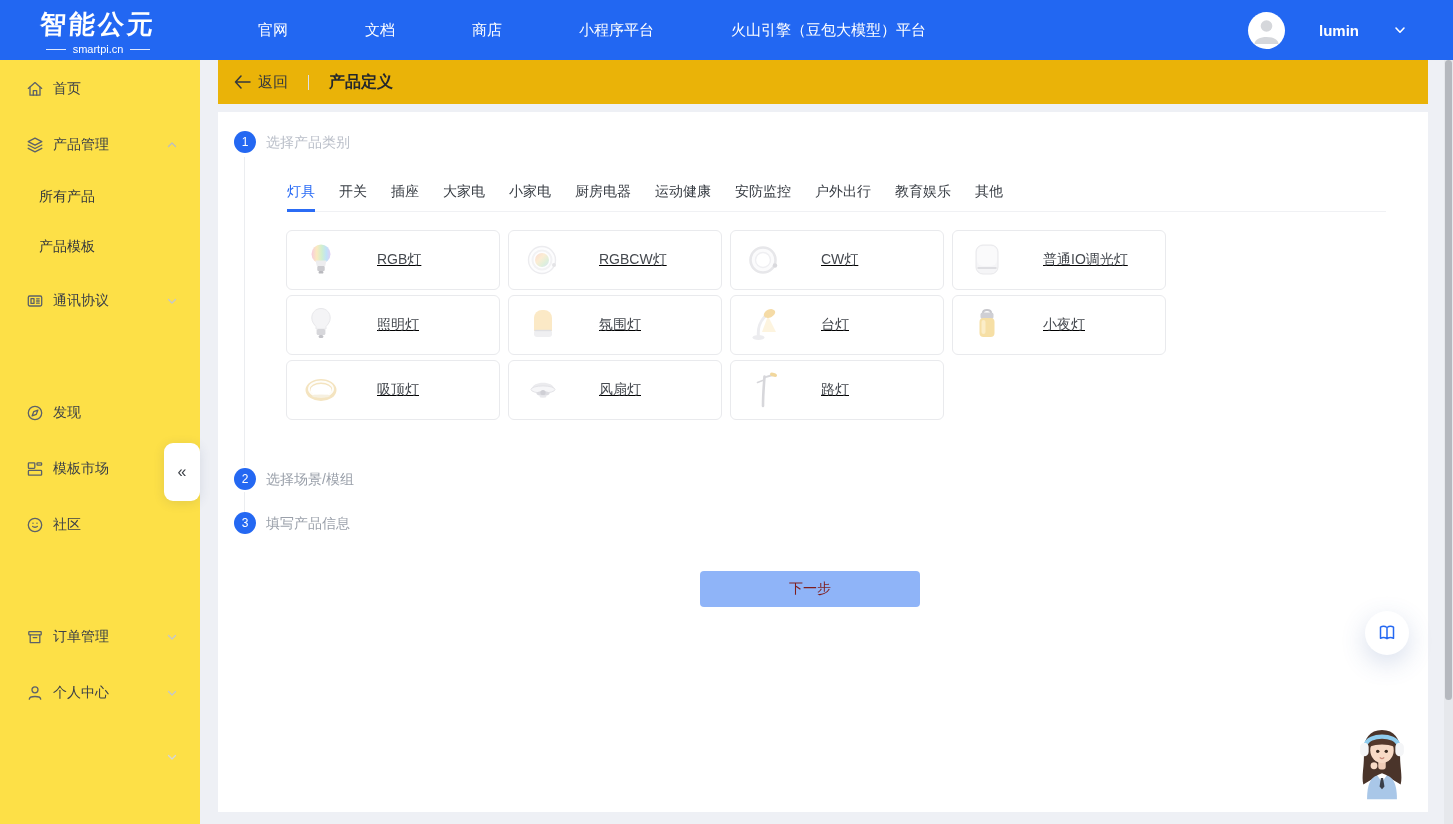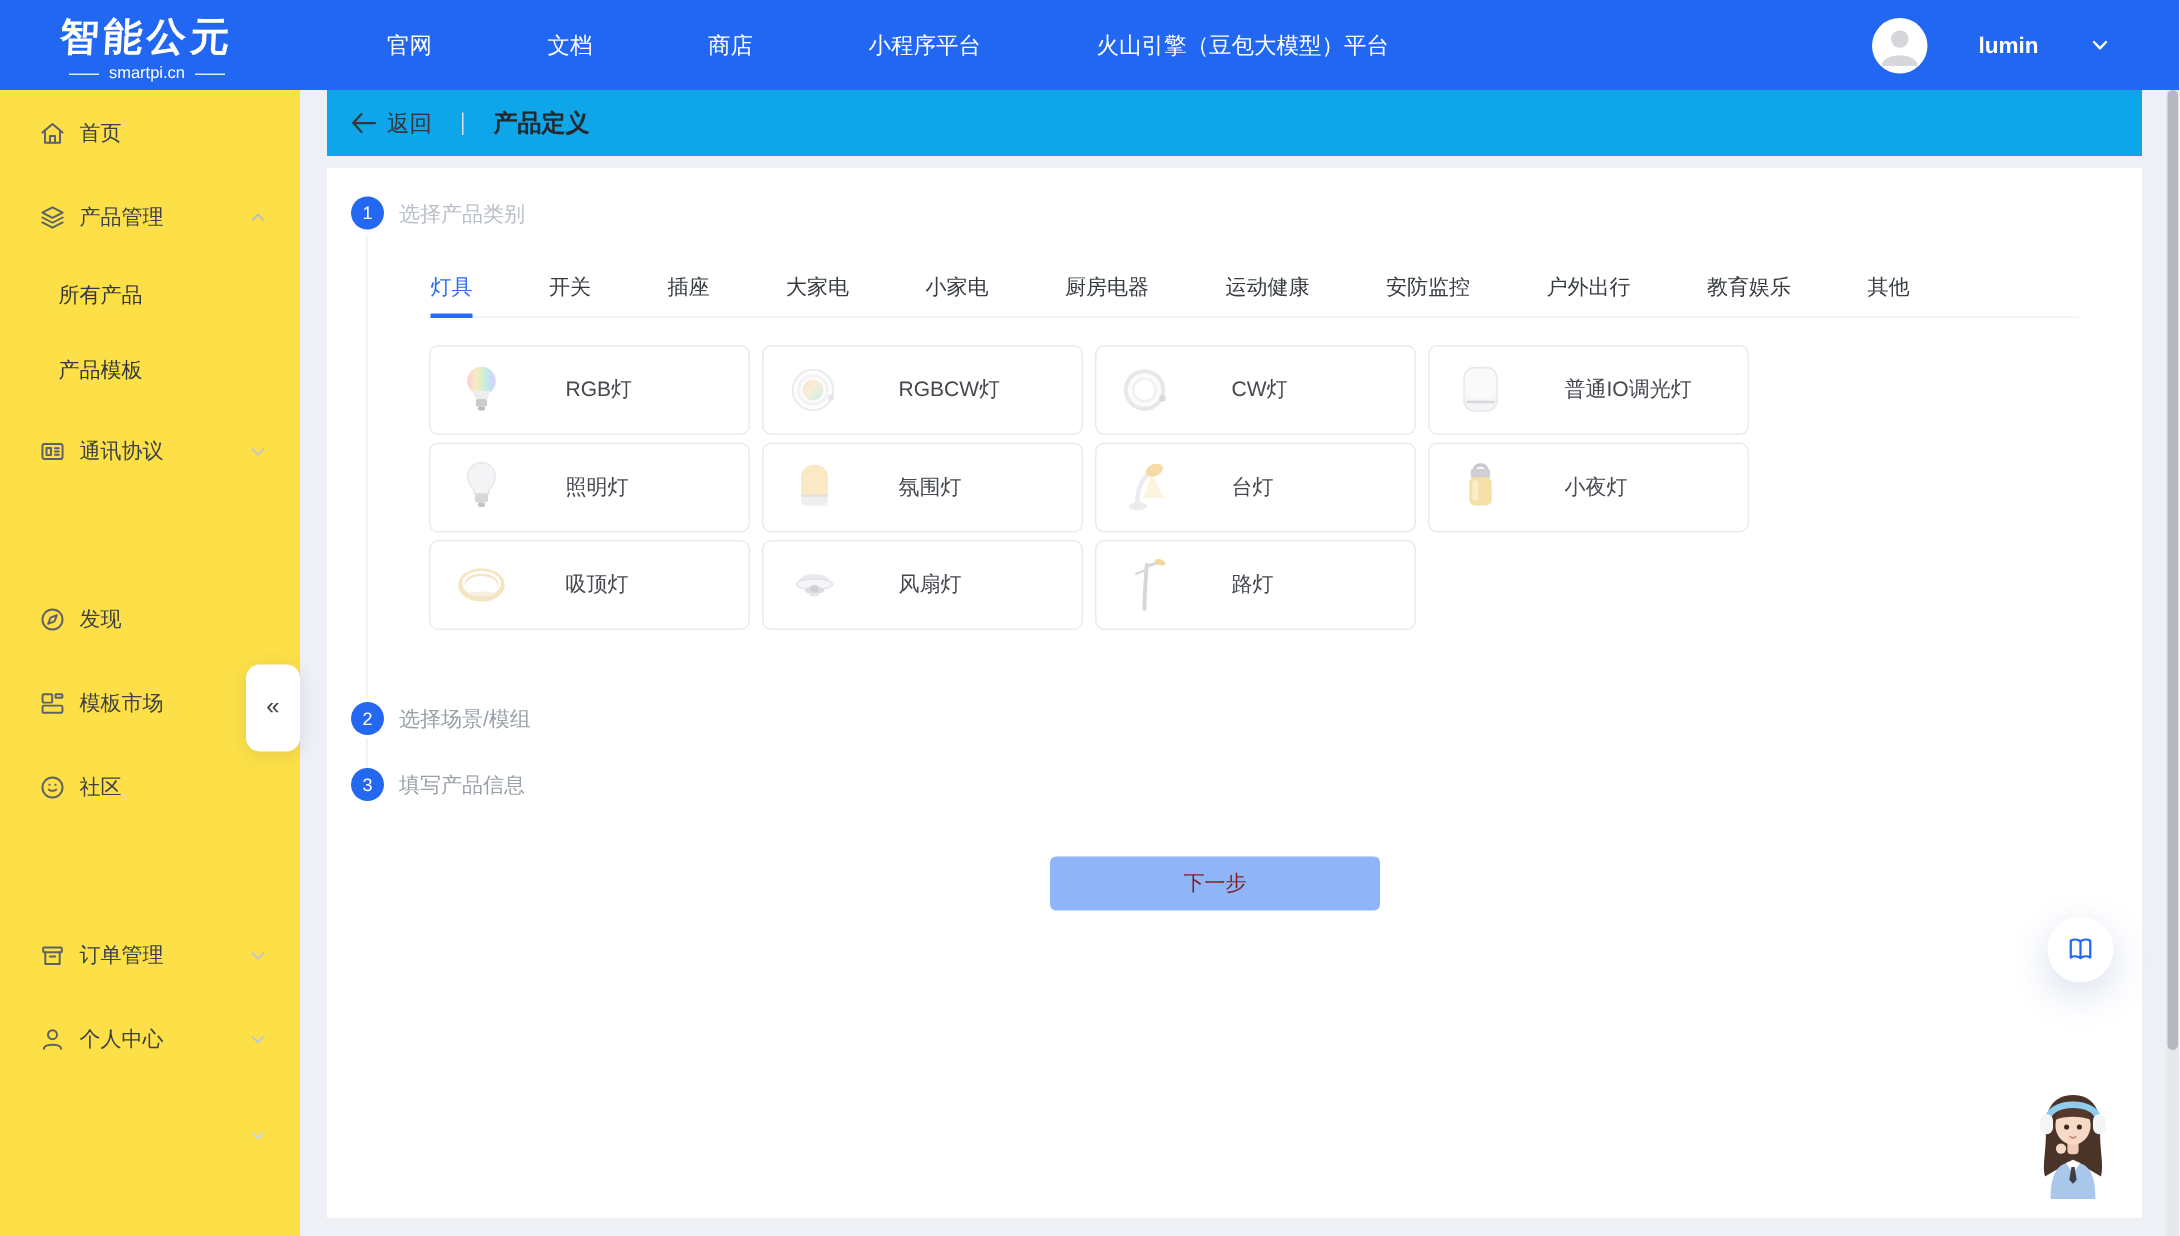--- a/index.html
+++ b/index.html
@@ -23,40 +23,40 @@
   .side-item { position:absolute; left:0; width:200px; height:34px; display:flex; align-items:center; cursor:pointer; }
   .side-item .s-icon { margin-left:26px; width:18px; height:18px; flex:0 0 18px; }
   .side-item .s-label { margin-left:9px; font-size:14px; color:#3c4047; }
   .side-item .s-chevron { position:absolute; right:22px; width:12px; height:12px; }
   .side-sub .s-label { margin-left:39px; color:#33373d; }
   .collapse-btn { position:absolute; left:164px; top:443px; width:36px; height:58px; background:#fff; border-radius:9px;
                   box-shadow:0 2px 12px rgba(40,60,100,.12); display:flex; align-items:center; justify-content:center;
                   font-size:16px; color:#3c4047; cursor:pointer; z-index:3; }
 
   
-  .content-header { position:absolute; left:218px; top:60px; width:1210px; height:44px; background:#0ea5e9; display:flex; align-items:center; }
+  .content-header { position:absolute; left:218px; top:60px; width:1210px; height:44px; background:#eab308; display:flex; align-items:center; }
   .back-btn { display:flex; align-items:center; gap:7px; margin-left:16px; cursor:pointer; }
   .back-btn span { font-size:15px; color:#33373d; }
   .hdr-divider { width:1px; height:15px; background:#dfe1e6; margin:0 20px; }
   .page-title { font-size:16px; color:#24272c; font-weight:600; }
 
   
   .main-panel { position:absolute; left:218px; top:112px; width:1210px; height:700px; background:#fff; }
   .step-circle { position:absolute; width:22px; height:22px; border-radius:50%; background:#2468f2; color:#fff;
                  font-size:12px; display:flex; align-items:center; justify-content:center; }
   .step-label { position:absolute; font-size:14px; }
   .lbl-light { color:#b9bec8; } .lbl-mid { color:#9aa0aa; }
   .connector { position:absolute; width:1px; background:#ebedf0; }
 
-  .tabs { position:absolute; left:69px; top:71px; width:1099px; display:flex; gap:51px; border-bottom:1px solid #f0f1f4; }
+  .tabs { position:absolute; left:69px; top:71px; width:1099px; display:flex; gap:24px; border-bottom:1px solid #f0f1f4; }
   .tab { font-size:14px; color:#363b42; padding-bottom:10px; cursor:pointer; white-space:nowrap; }
   .tab.active { color:#2b6cf5; border-bottom:3px solid #2b6cf5; margin-bottom:-1px; padding-bottom:8px; }
 
   .cards { position:absolute; left:68px; top:118px; display:grid; grid-template-columns:repeat(4,214px); grid-auto-rows:60px; column-gap:8px; row-gap:5px; }
-  .card { border:1px solid #e9eaed; border-radius:6px; background:#fff; display:flex; align-items:center; cursor:pointer; }
+  .card { border:1px solid #e9eaed; border-radius:6px; background:#fff; display:flex; align-items:center; cursor:pointer;text-decoration:underline; }
   .card-icon { width:44px; height:44px; margin-left:12px; flex:0 0 44px; }
   .card-label { margin-left:34px; font-size:14px; color:#45494f; }
 
   .next-btn { position:absolute; left:482px; top:459px; width:220px; height:36px; border:none; border-radius:4px;
               background:#8fb4f8; color:#7f1d1d; font-size:14px; font-family:Liberation Serif, serif; cursor:not-allowed; }
 
   
   .book-btn { position:absolute; left:1365px; top:611px; width:44px; height:44px; border-radius:50%; background:#fff;
               box-shadow:0 8px 26px rgba(55,90,160,.20); display:flex; align-items:center; justify-content:center; cursor:pointer; z-index:6; }
   .assistant { position:absolute; left:1350px; top:724px; width:64px; height:76px; cursor:pointer; z-index:6; }

